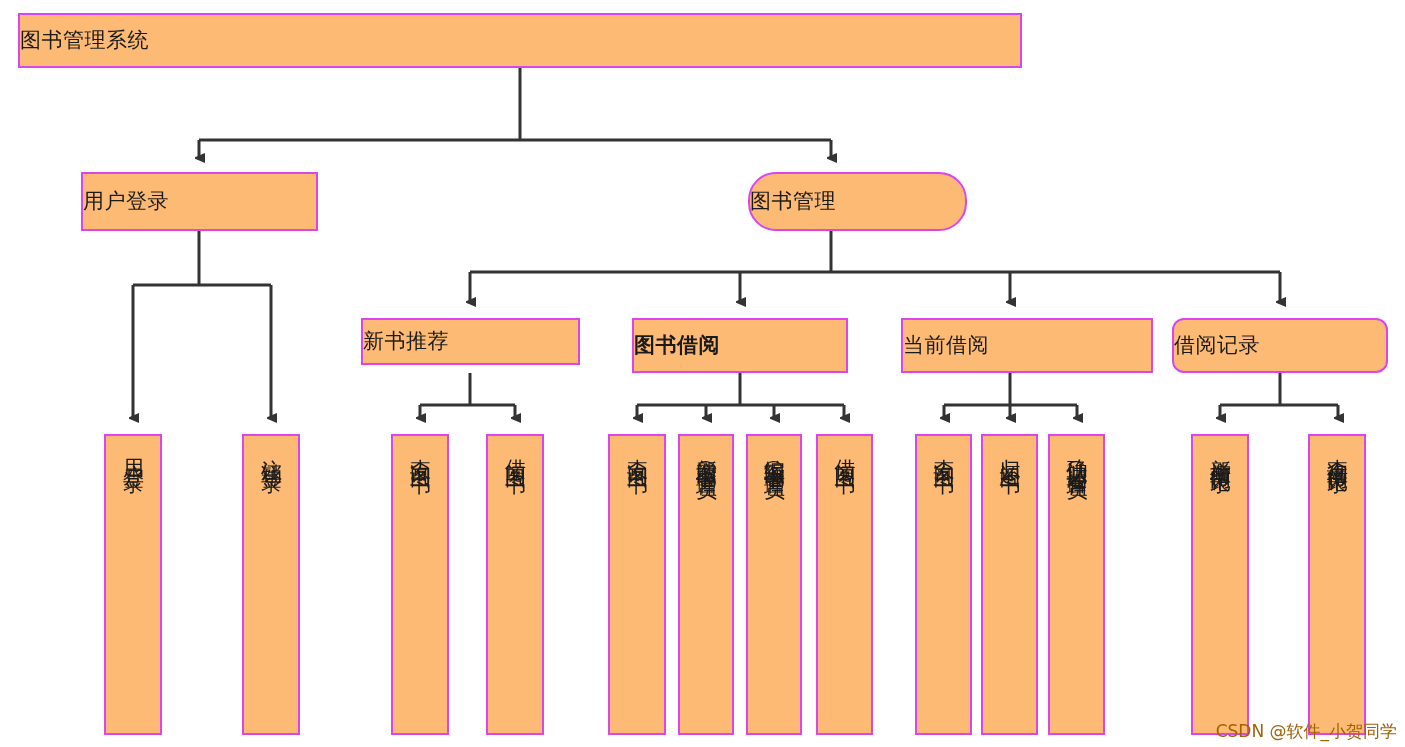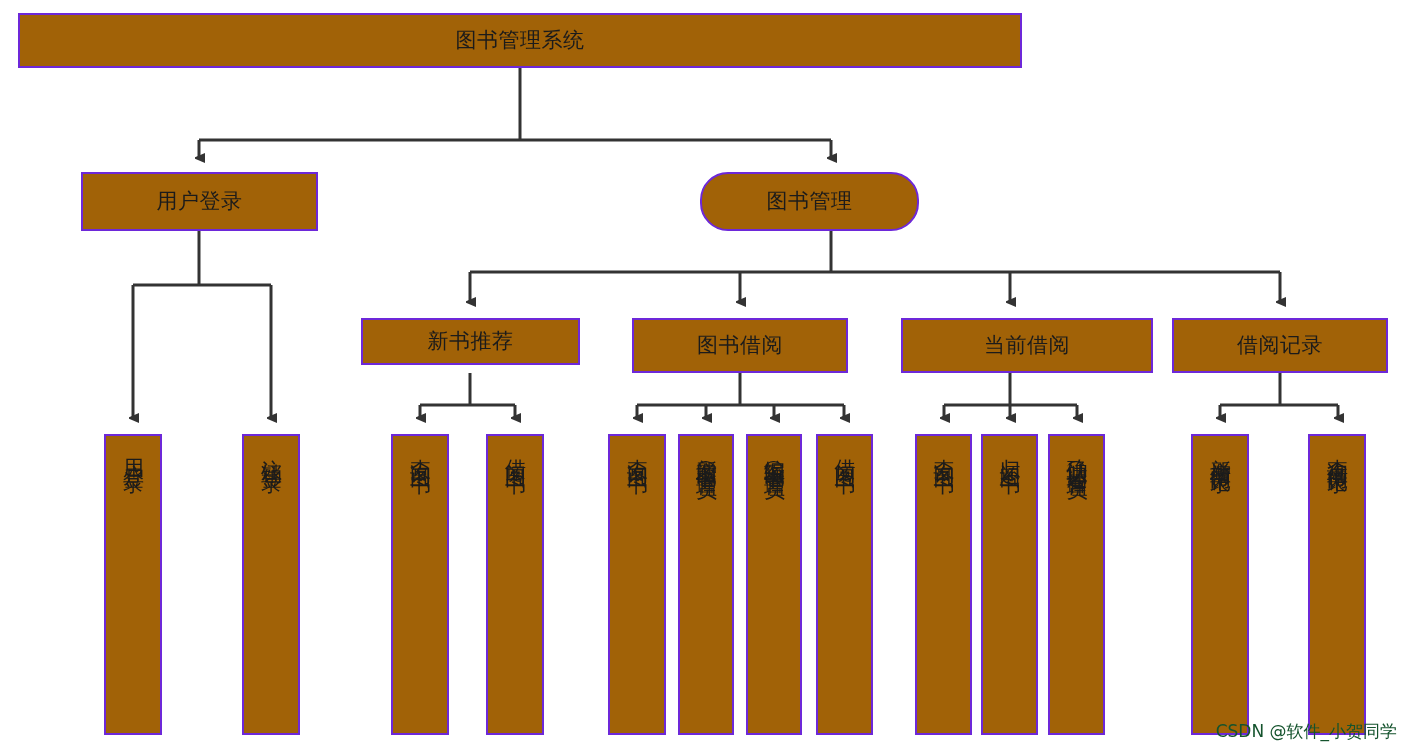--- a/index.html
+++ b/index.html
@@ -20,25 +20,25 @@
   #wires {
     position: absolute;
     left: 0;
     top: 0;
     width: 1405px;
     height: 747px;
   }
   .node {
     position: absolute;
     box-sizing: border-box;
-    background: #a16207;
-    border: 2px solid #6d28d9;
+    background: #fdba74;
+    border: 2px solid #d946ef;
     display: flex;
     align-items: center;
-    justify-content: center;
+    justify-content: flex-start;
     color: #1b1b1b;
   }
   .node .label {
     display: block;
     text-align: center;
     line-height: 1.18;
     color: #1b1b1b;
   }
   
   .node.horiz .label {
@@ -64,21 +64,21 @@
     margin: 0 auto;
   }
   .node.vert.tall .label {
     letter-spacing: 3px;
   }
   #watermark {
     position: absolute;
     right: 8px;
     bottom: 4px;
     font-size: 17px;
-    color: #14532d;
+    color: #a16207;
     white-space: nowrap;
     user-select: none;
   }
 </style>
 </head>
 <body>
 
 <div id="canvas">
 
   <svg id="wires" viewBox="0 0 1405 747" xmlns="http://www.w3.org/2000/svg">
@@ -131,34 +131,34 @@
     </g>
   </svg>
 
   <div class="node root horiz" style="left:18px; top:13px; width:1004px; height:55px;">
     <span class="label">图书管理系统</span>
   </div>
 
   <div class="node horiz" style="left:81px; top:172px; width:237px; height:59px;">
     <span class="label">用户登录</span>
   </div>
-  <div class="node horiz" style="left:700px; top:172px; width:219px; height:59px;border-radius:28px;">
+  <div class="node horiz" style="left:748px; top:172px; width:219px; height:59px;border-radius:28px;">
     <span class="label">图书管理</span>
   </div>
 
   <div class="node horiz" style="left:361px; top:318px; width:219px; height:47px;">
     <span class="label">新书推荐</span>
   </div>
-  <div class="node horiz" style="left:632px; top:318px; width:216px; height:55px;">
+  <div class="node horiz" style="left:632px; top:318px; width:216px; height:55px;font-weight:bold;">
     <span class="label">图书借阅</span>
   </div>
   <div class="node horiz" style="left:901px; top:318px; width:252px; height:55px;">
     <span class="label">当前借阅</span>
   </div>
-  <div class="node horiz" style="left:1172px; top:318px; width:216px; height:55px;">
+  <div class="node horiz" style="left:1172px; top:318px; width:216px; height:55px;border-radius:12px;">
     <span class="label">借阅记录</span>
   </div>
 
   <div class="node vert" style="left:104px; top:434px; width:58px; height:301px;">
     <span class="label">用户登录</span>
   </div>
   <div class="node vert" style="left:242px; top:434px; width:58px; height:301px;">
     <span class="label">注销登录</span>
   </div>
 

